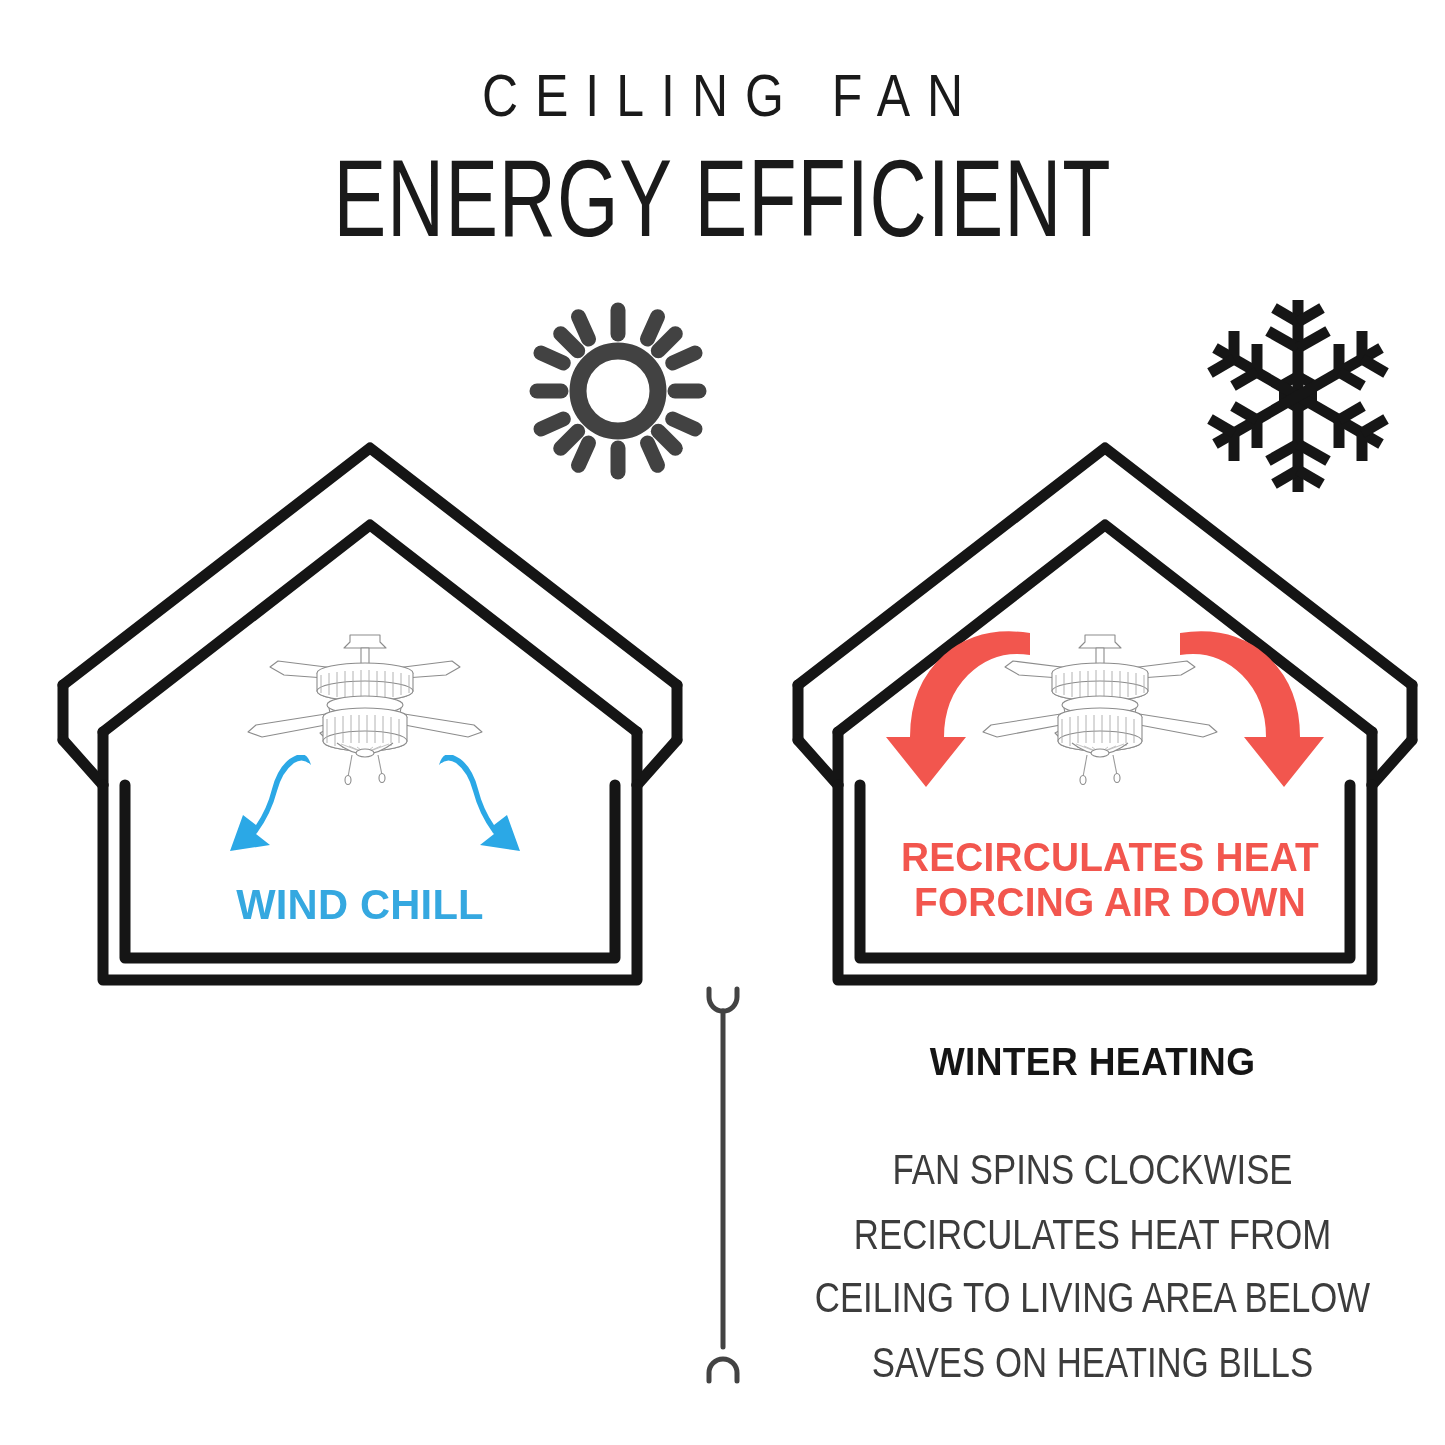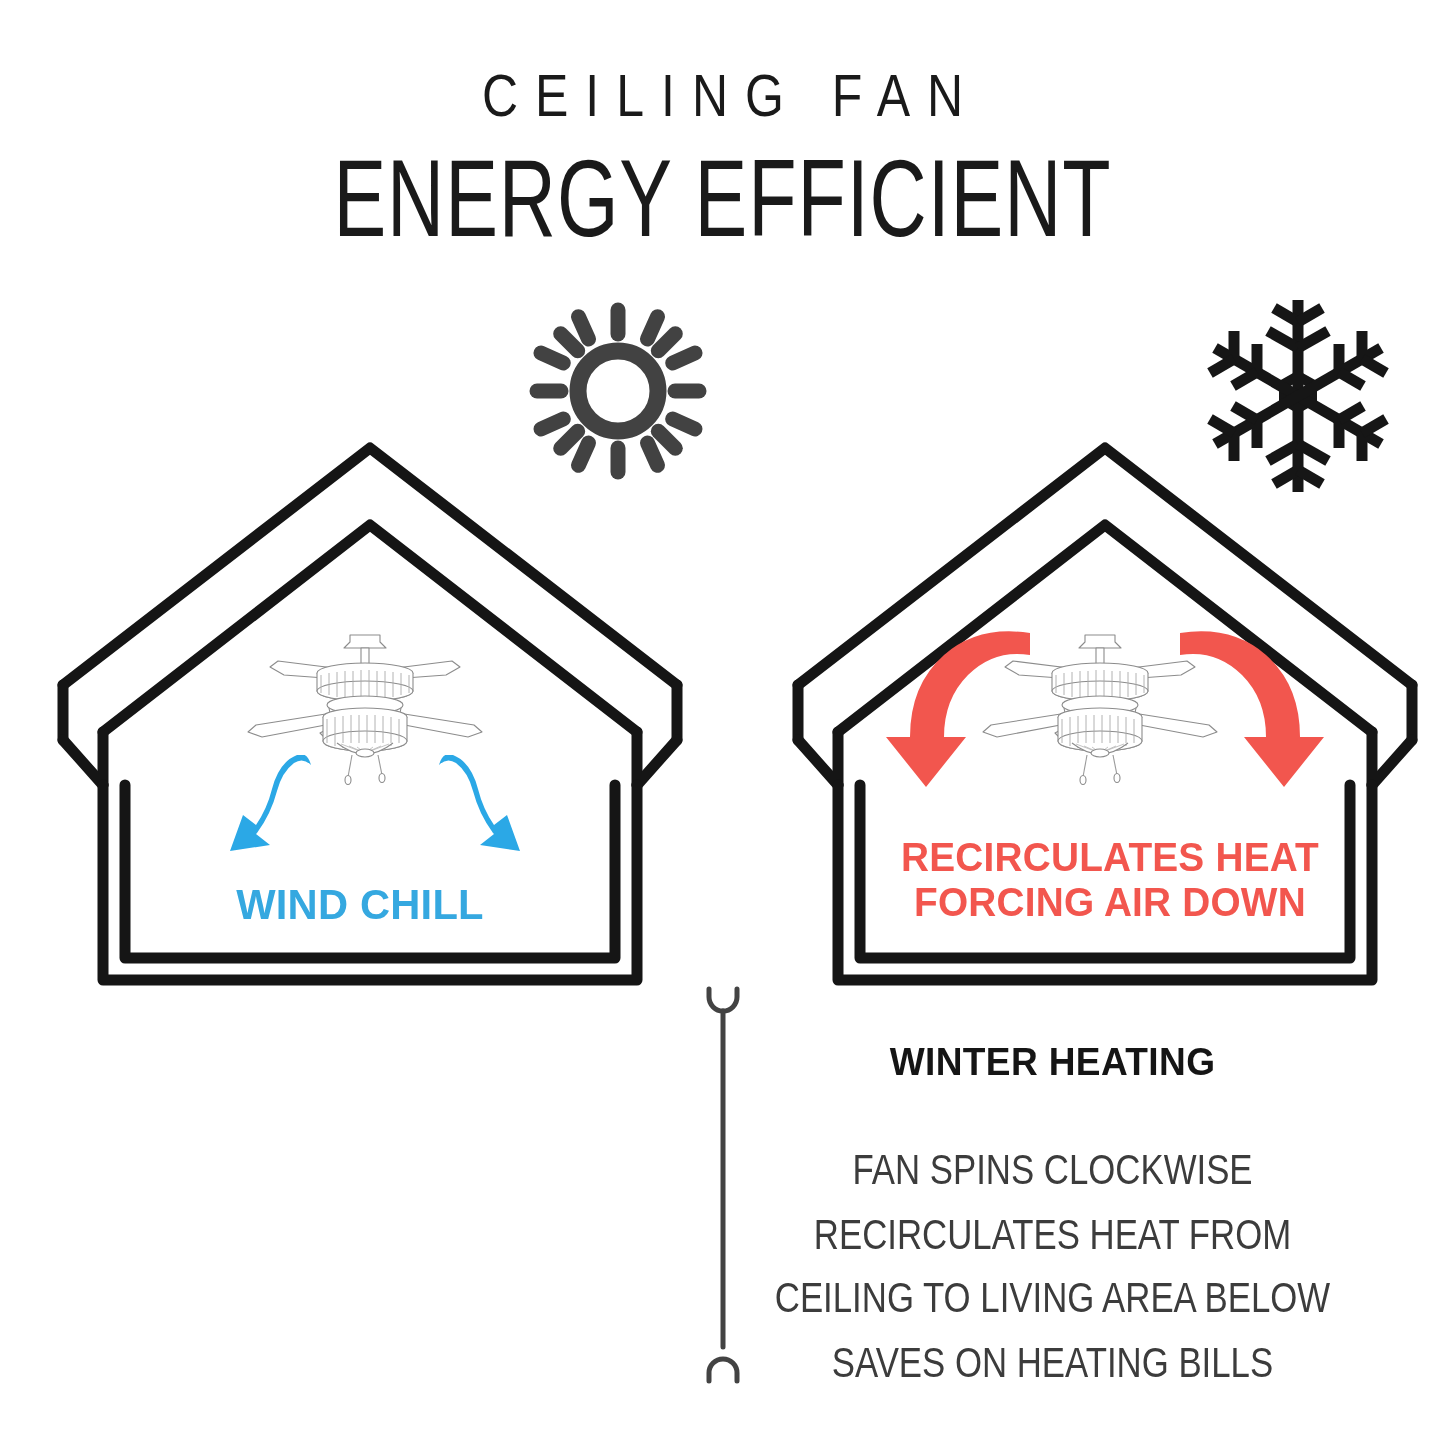--- a/index.html
+++ b/index.html
@@ -110,21 +110,21 @@
     left: 700px;
     top: 985px;
   }
 
   
   .section {
     position: absolute;
     text-align: center;
   }
   #section-summer { left: 30px; top: 1040px; width: 660px; }
-  #section-winter { left: 720px; top: 1040px; width: 665px; }
+  #section-winter { left: 760px; top: 1040px; width: 665px; }
 
   .section-heading {
     font-family: "Liberation Sans", sans-serif;
     font-weight: bold;
     font-size: 39px;
     letter-spacing: 0.4px;
     color: #151515;
     transform: scaleX(0.95);
     margin: 0 0 54px 0;
   }

